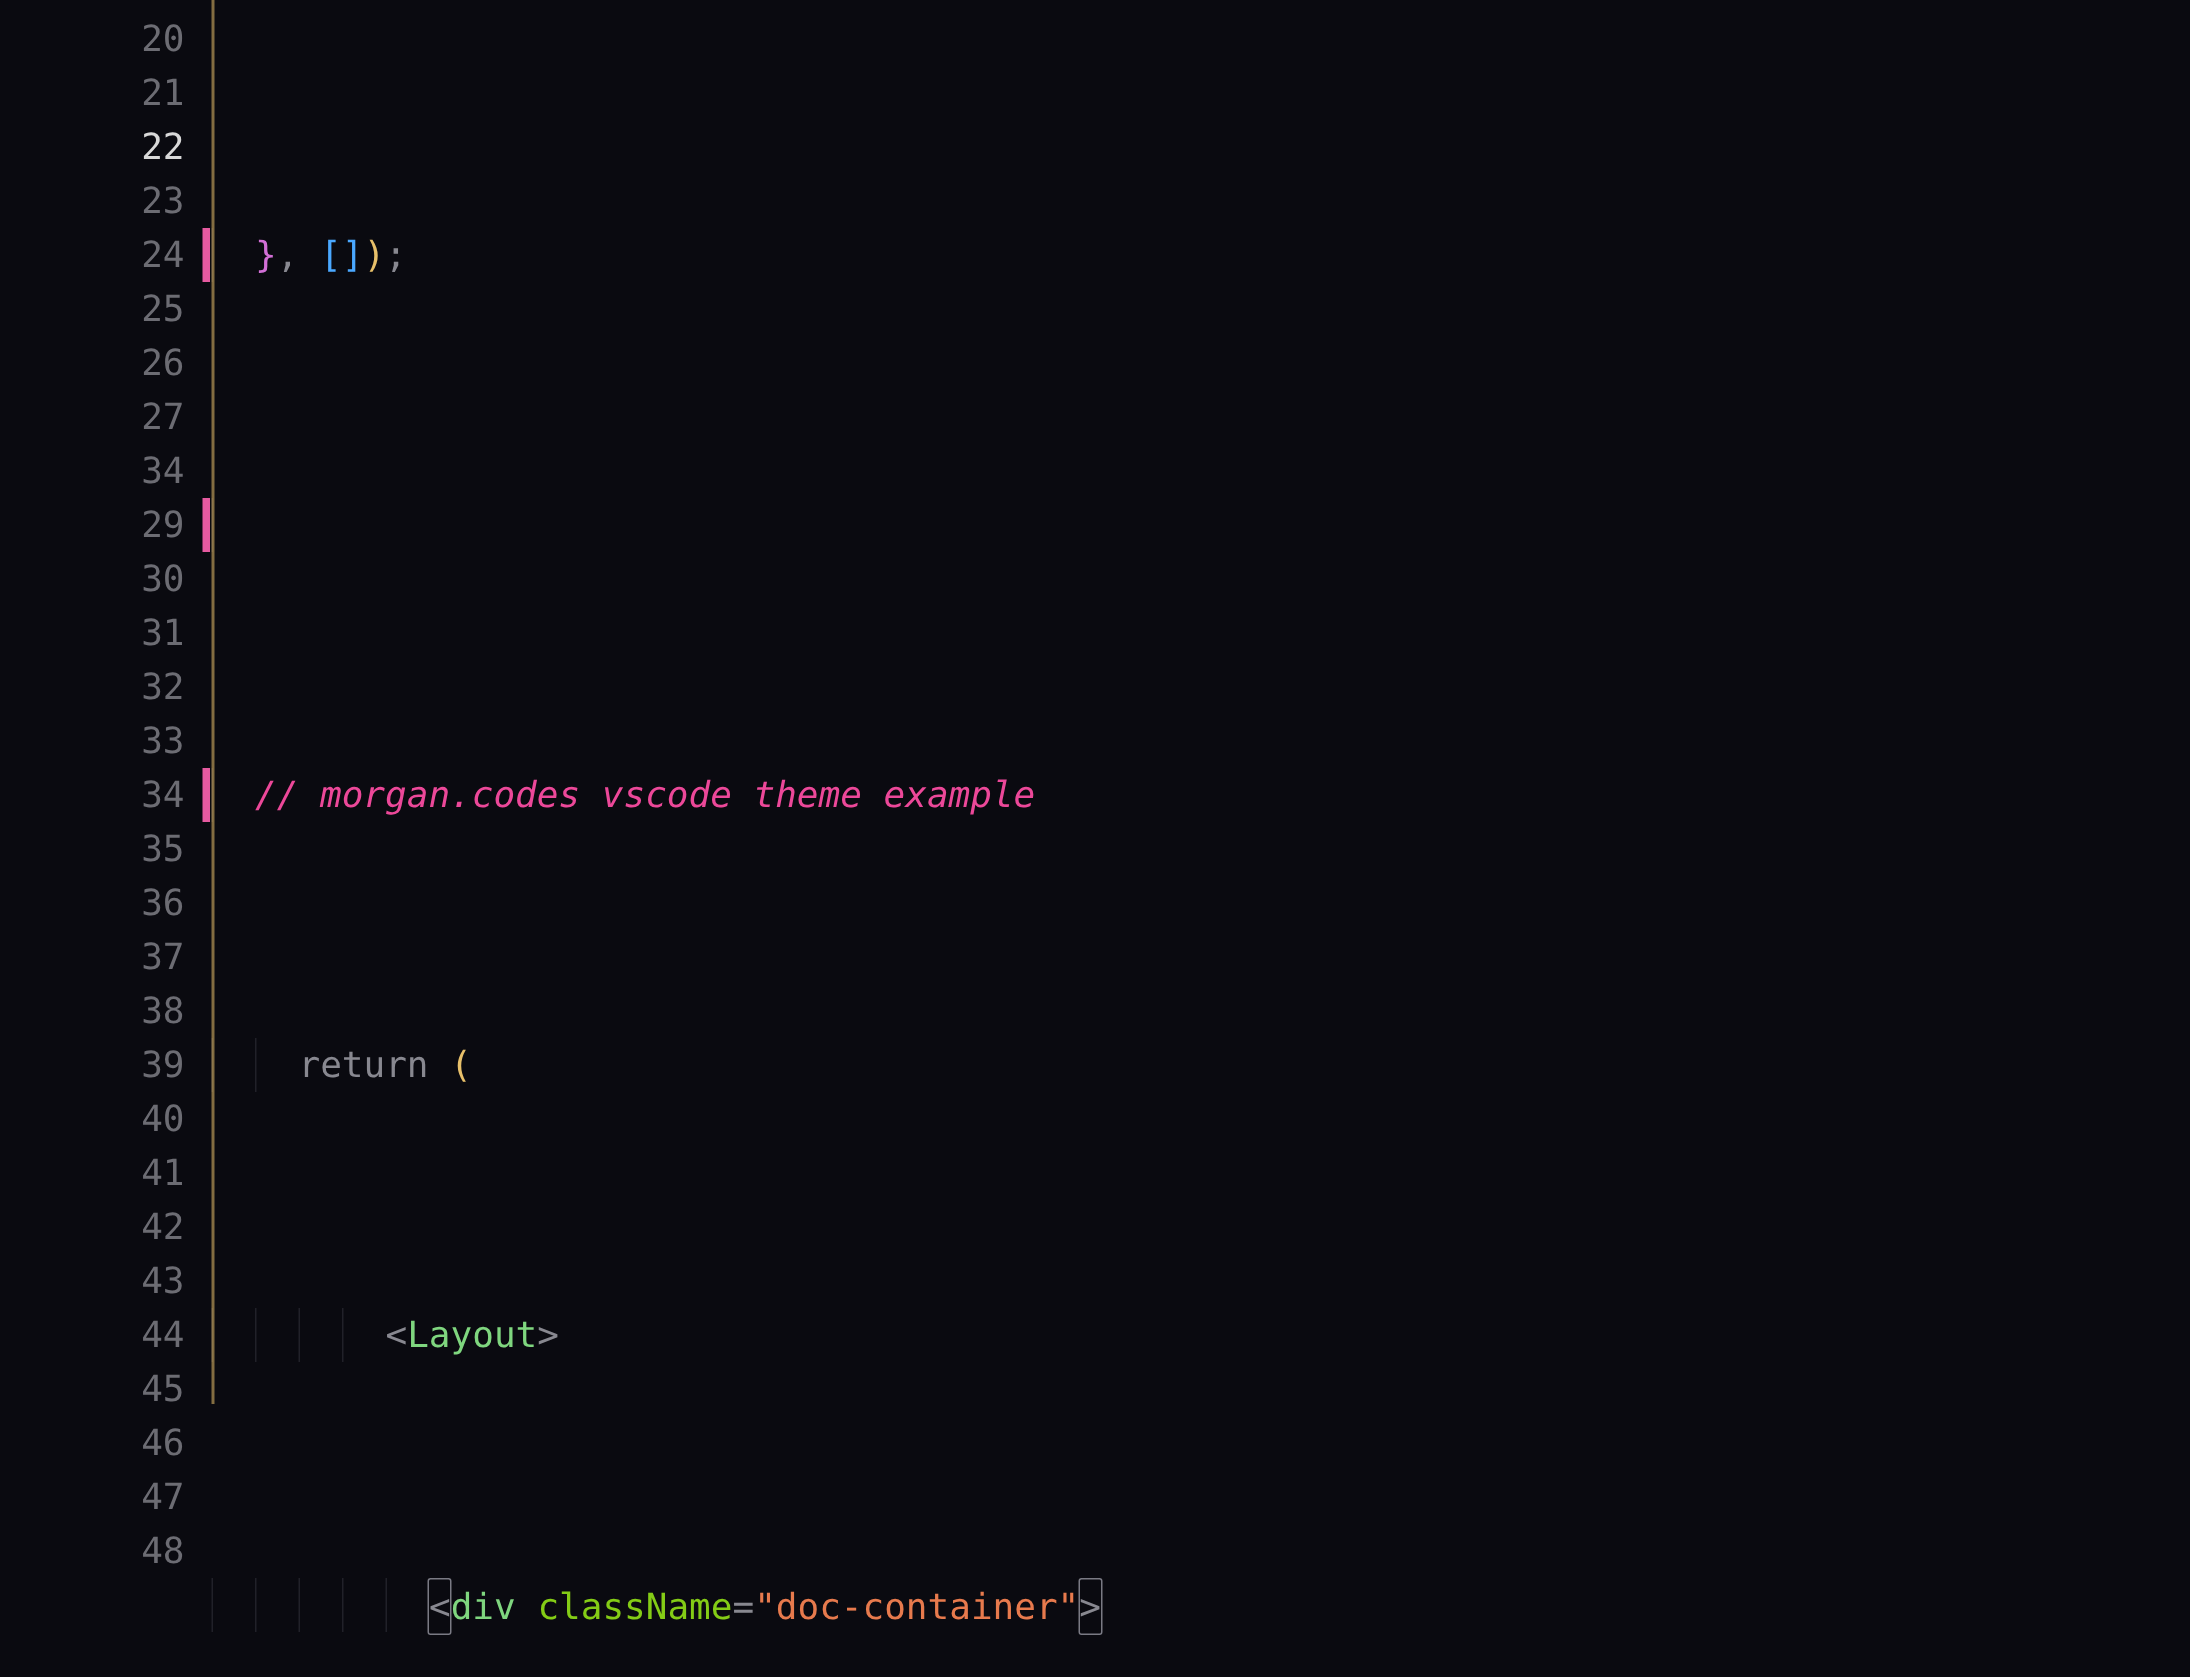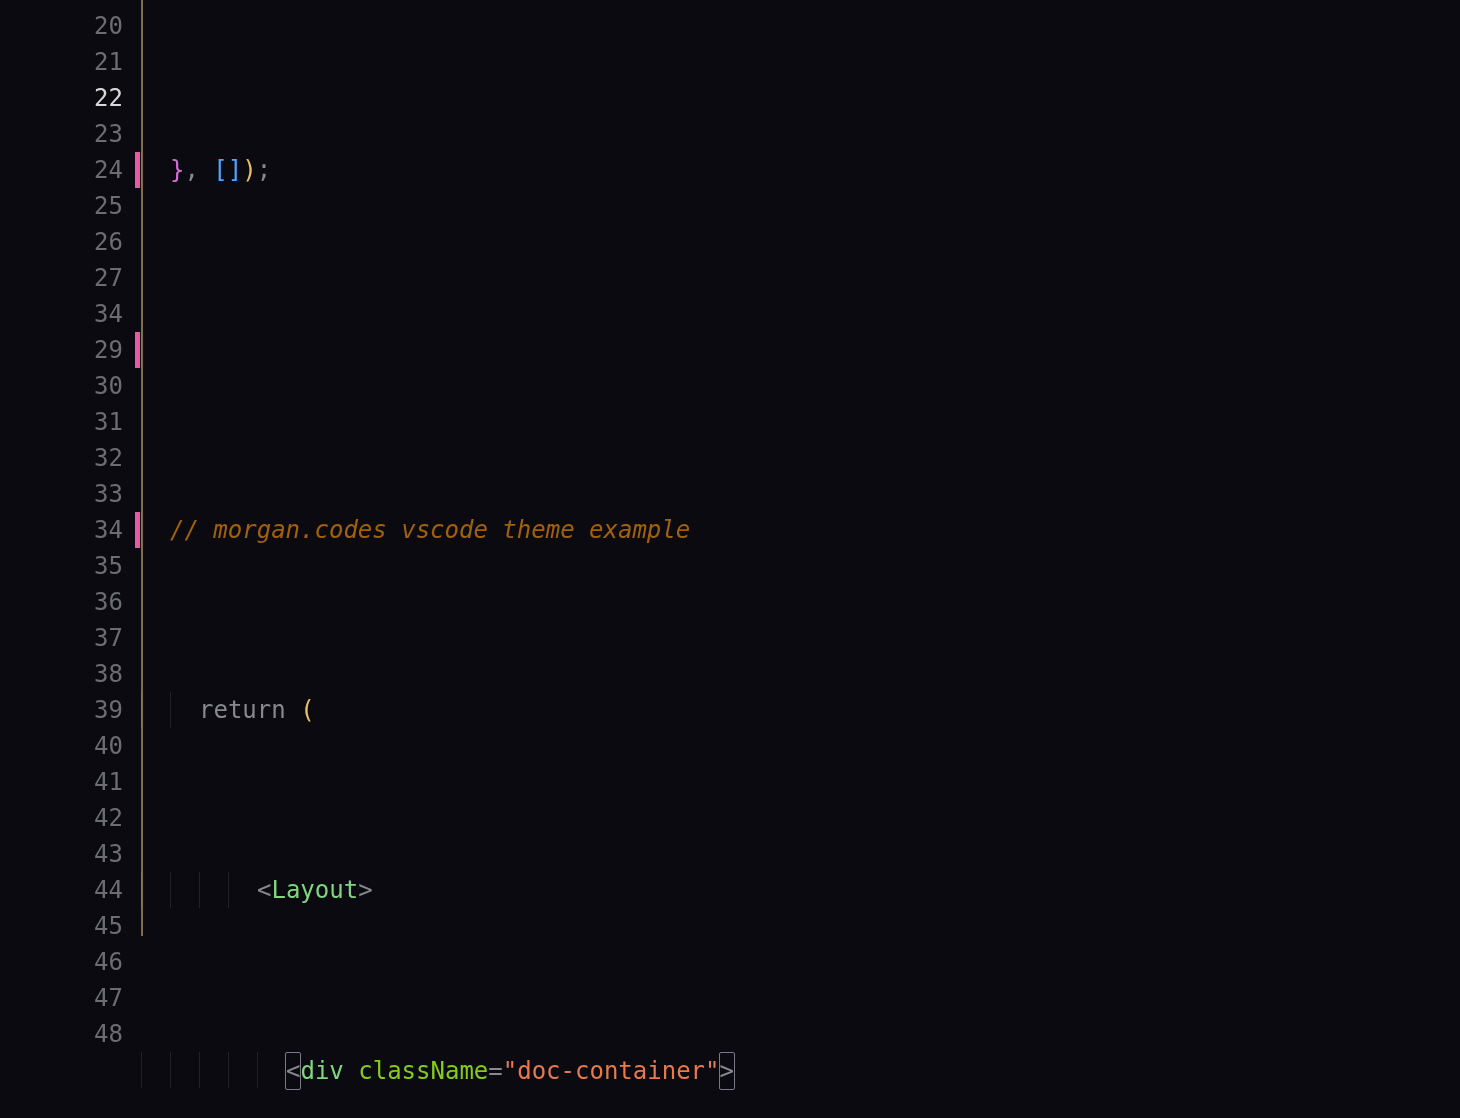--- a/index.html
+++ b/index.html
@@ -64,21 +64,21 @@
   .mod-bar {
     position: absolute;
     left: -6px;
     top: 0;
     width: 5px;
     height: 36px;
     background: #e65aa0;
   }
 
   
-  .c-comment  { color: #a16207; font-style: italic; }
+  .c-comment  { color: #ec4899; font-style: italic; }
   .c-keyword  { color: #888890; text-align: right; } 
   .c-punc     { color: #888890; }
   .c-brack-y  { color: #e8c06a; }
   .c-brack-p  { color: #d26fd6; }
   .c-brack-b  { color: #4aa8ff; }
   .c-angle    { color: #888890; }
   .c-tag      { color: #7fd67f; text-align: center; }
   .c-attr     { color: #84cc16; }
   .c-string   { color: #e77a4d; }
   .c-semicolon{ color: #888890; }

